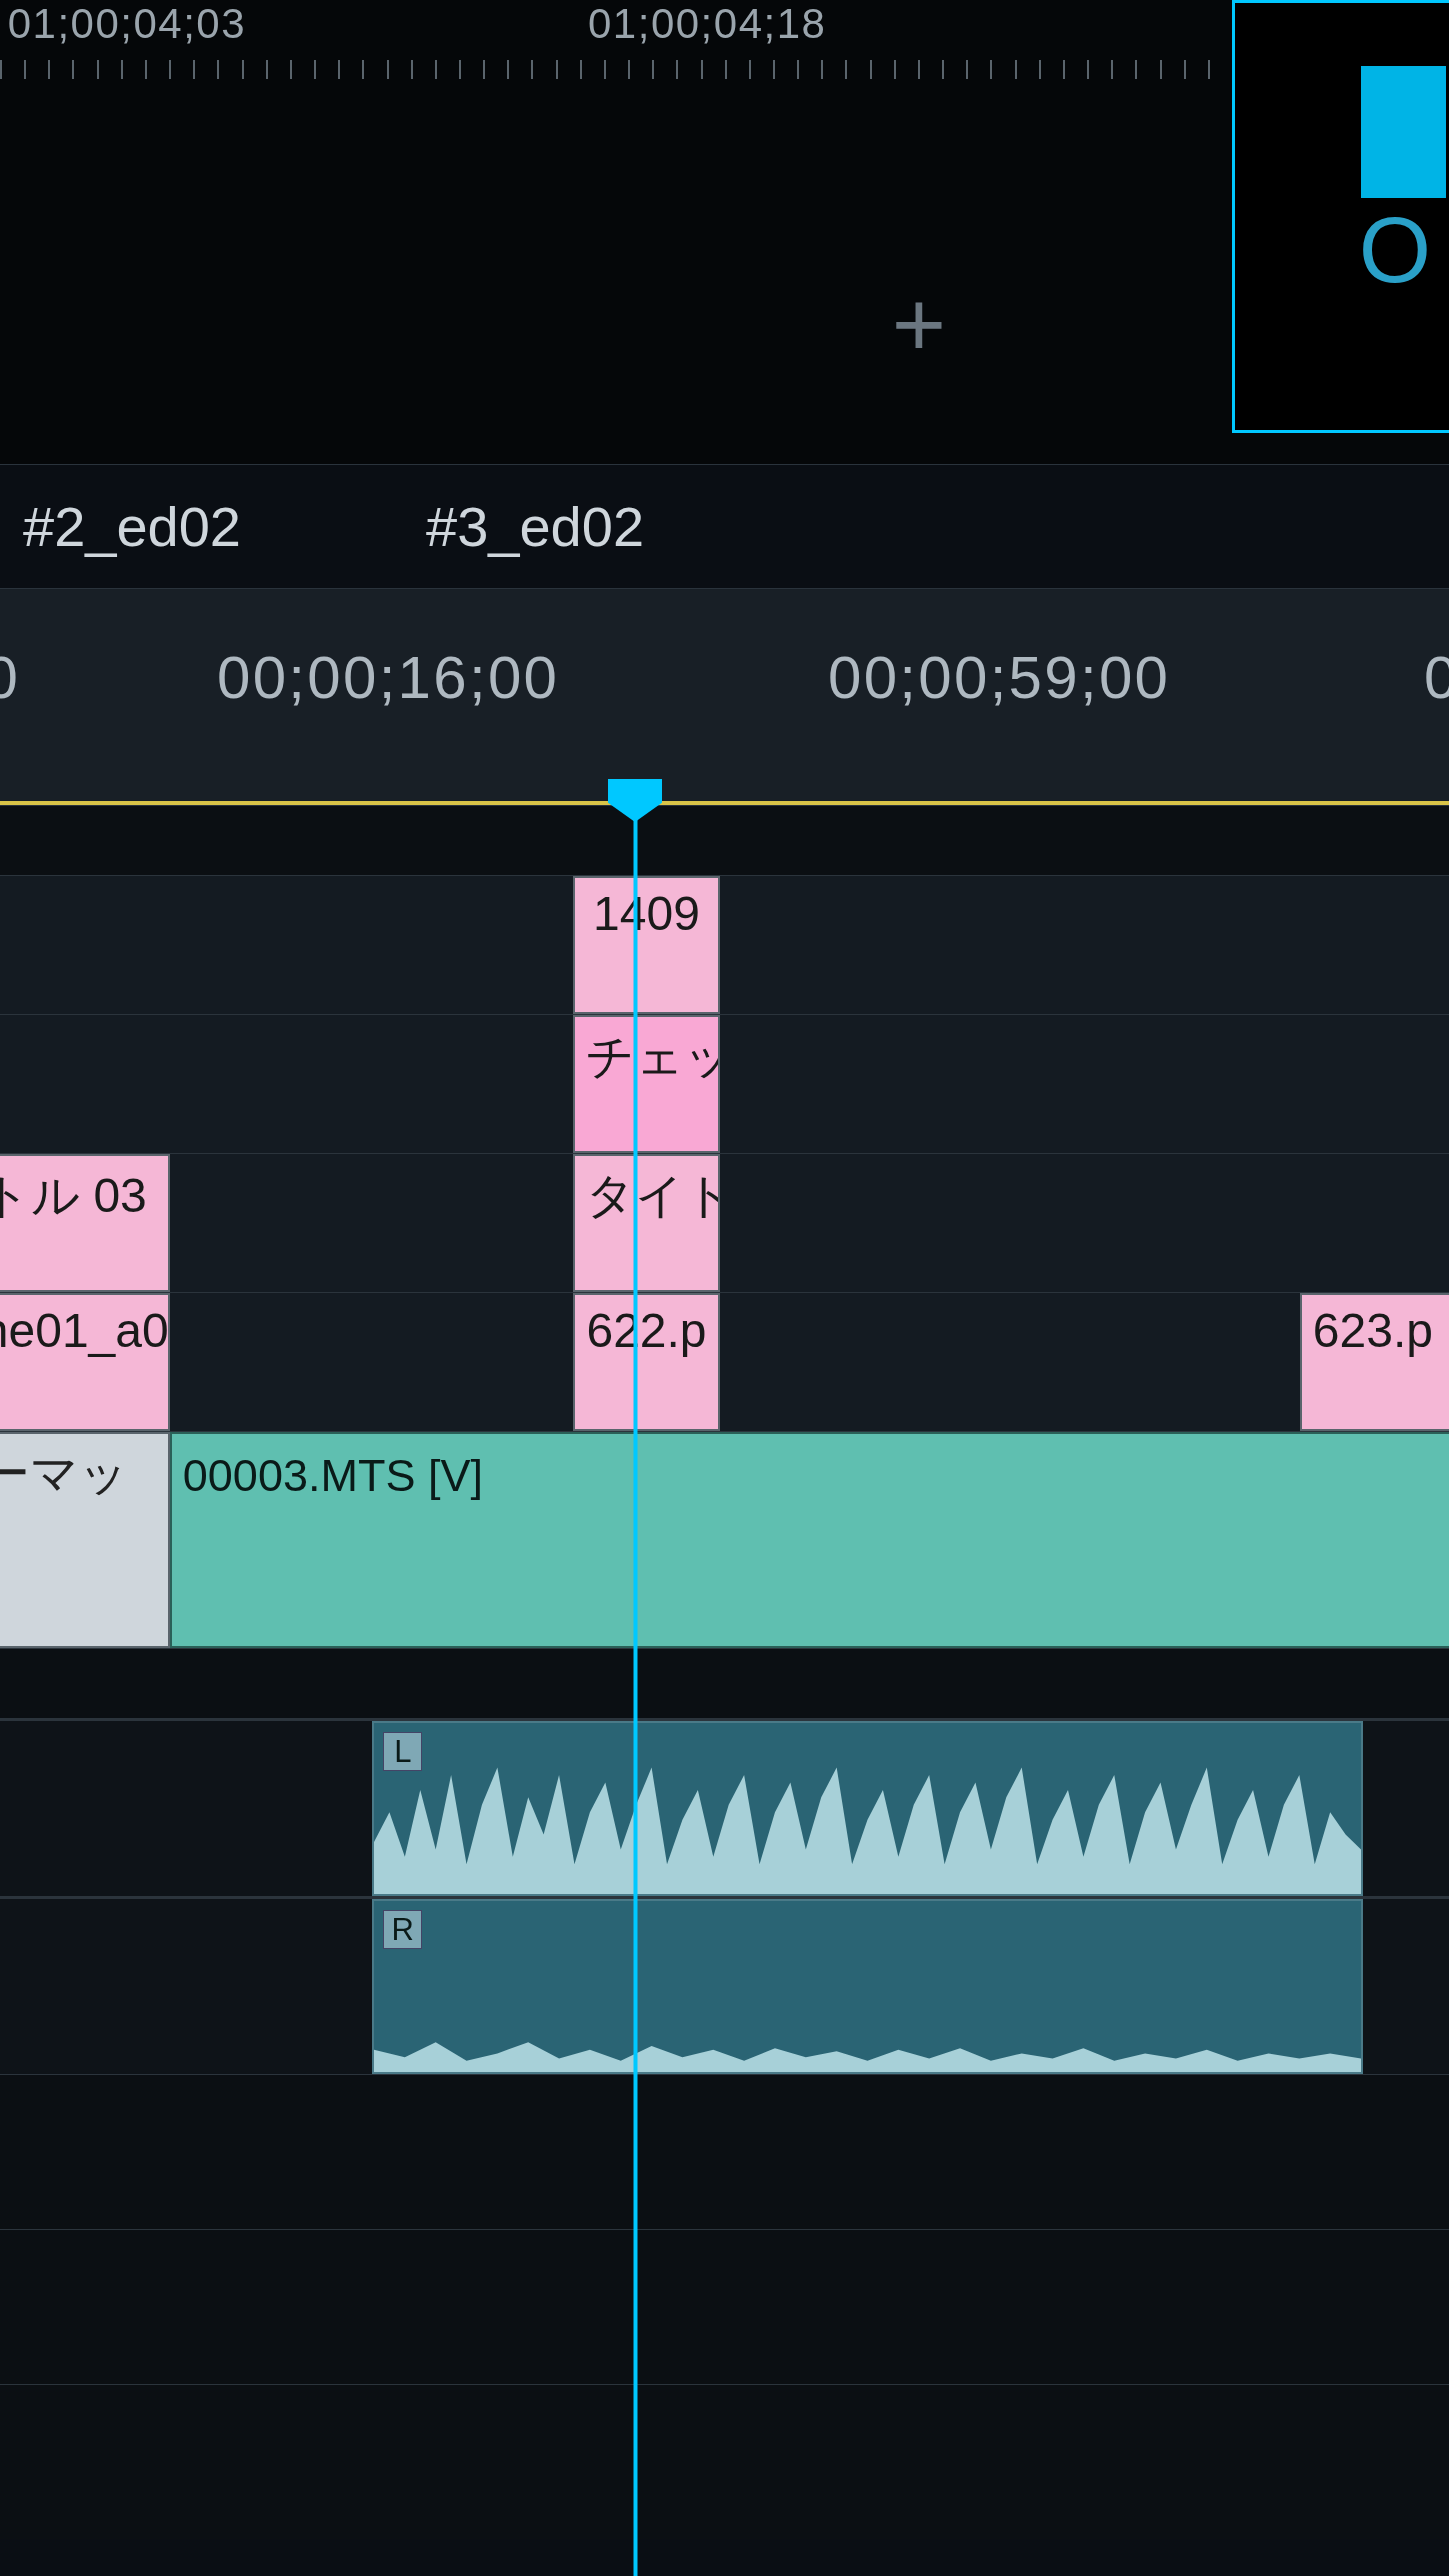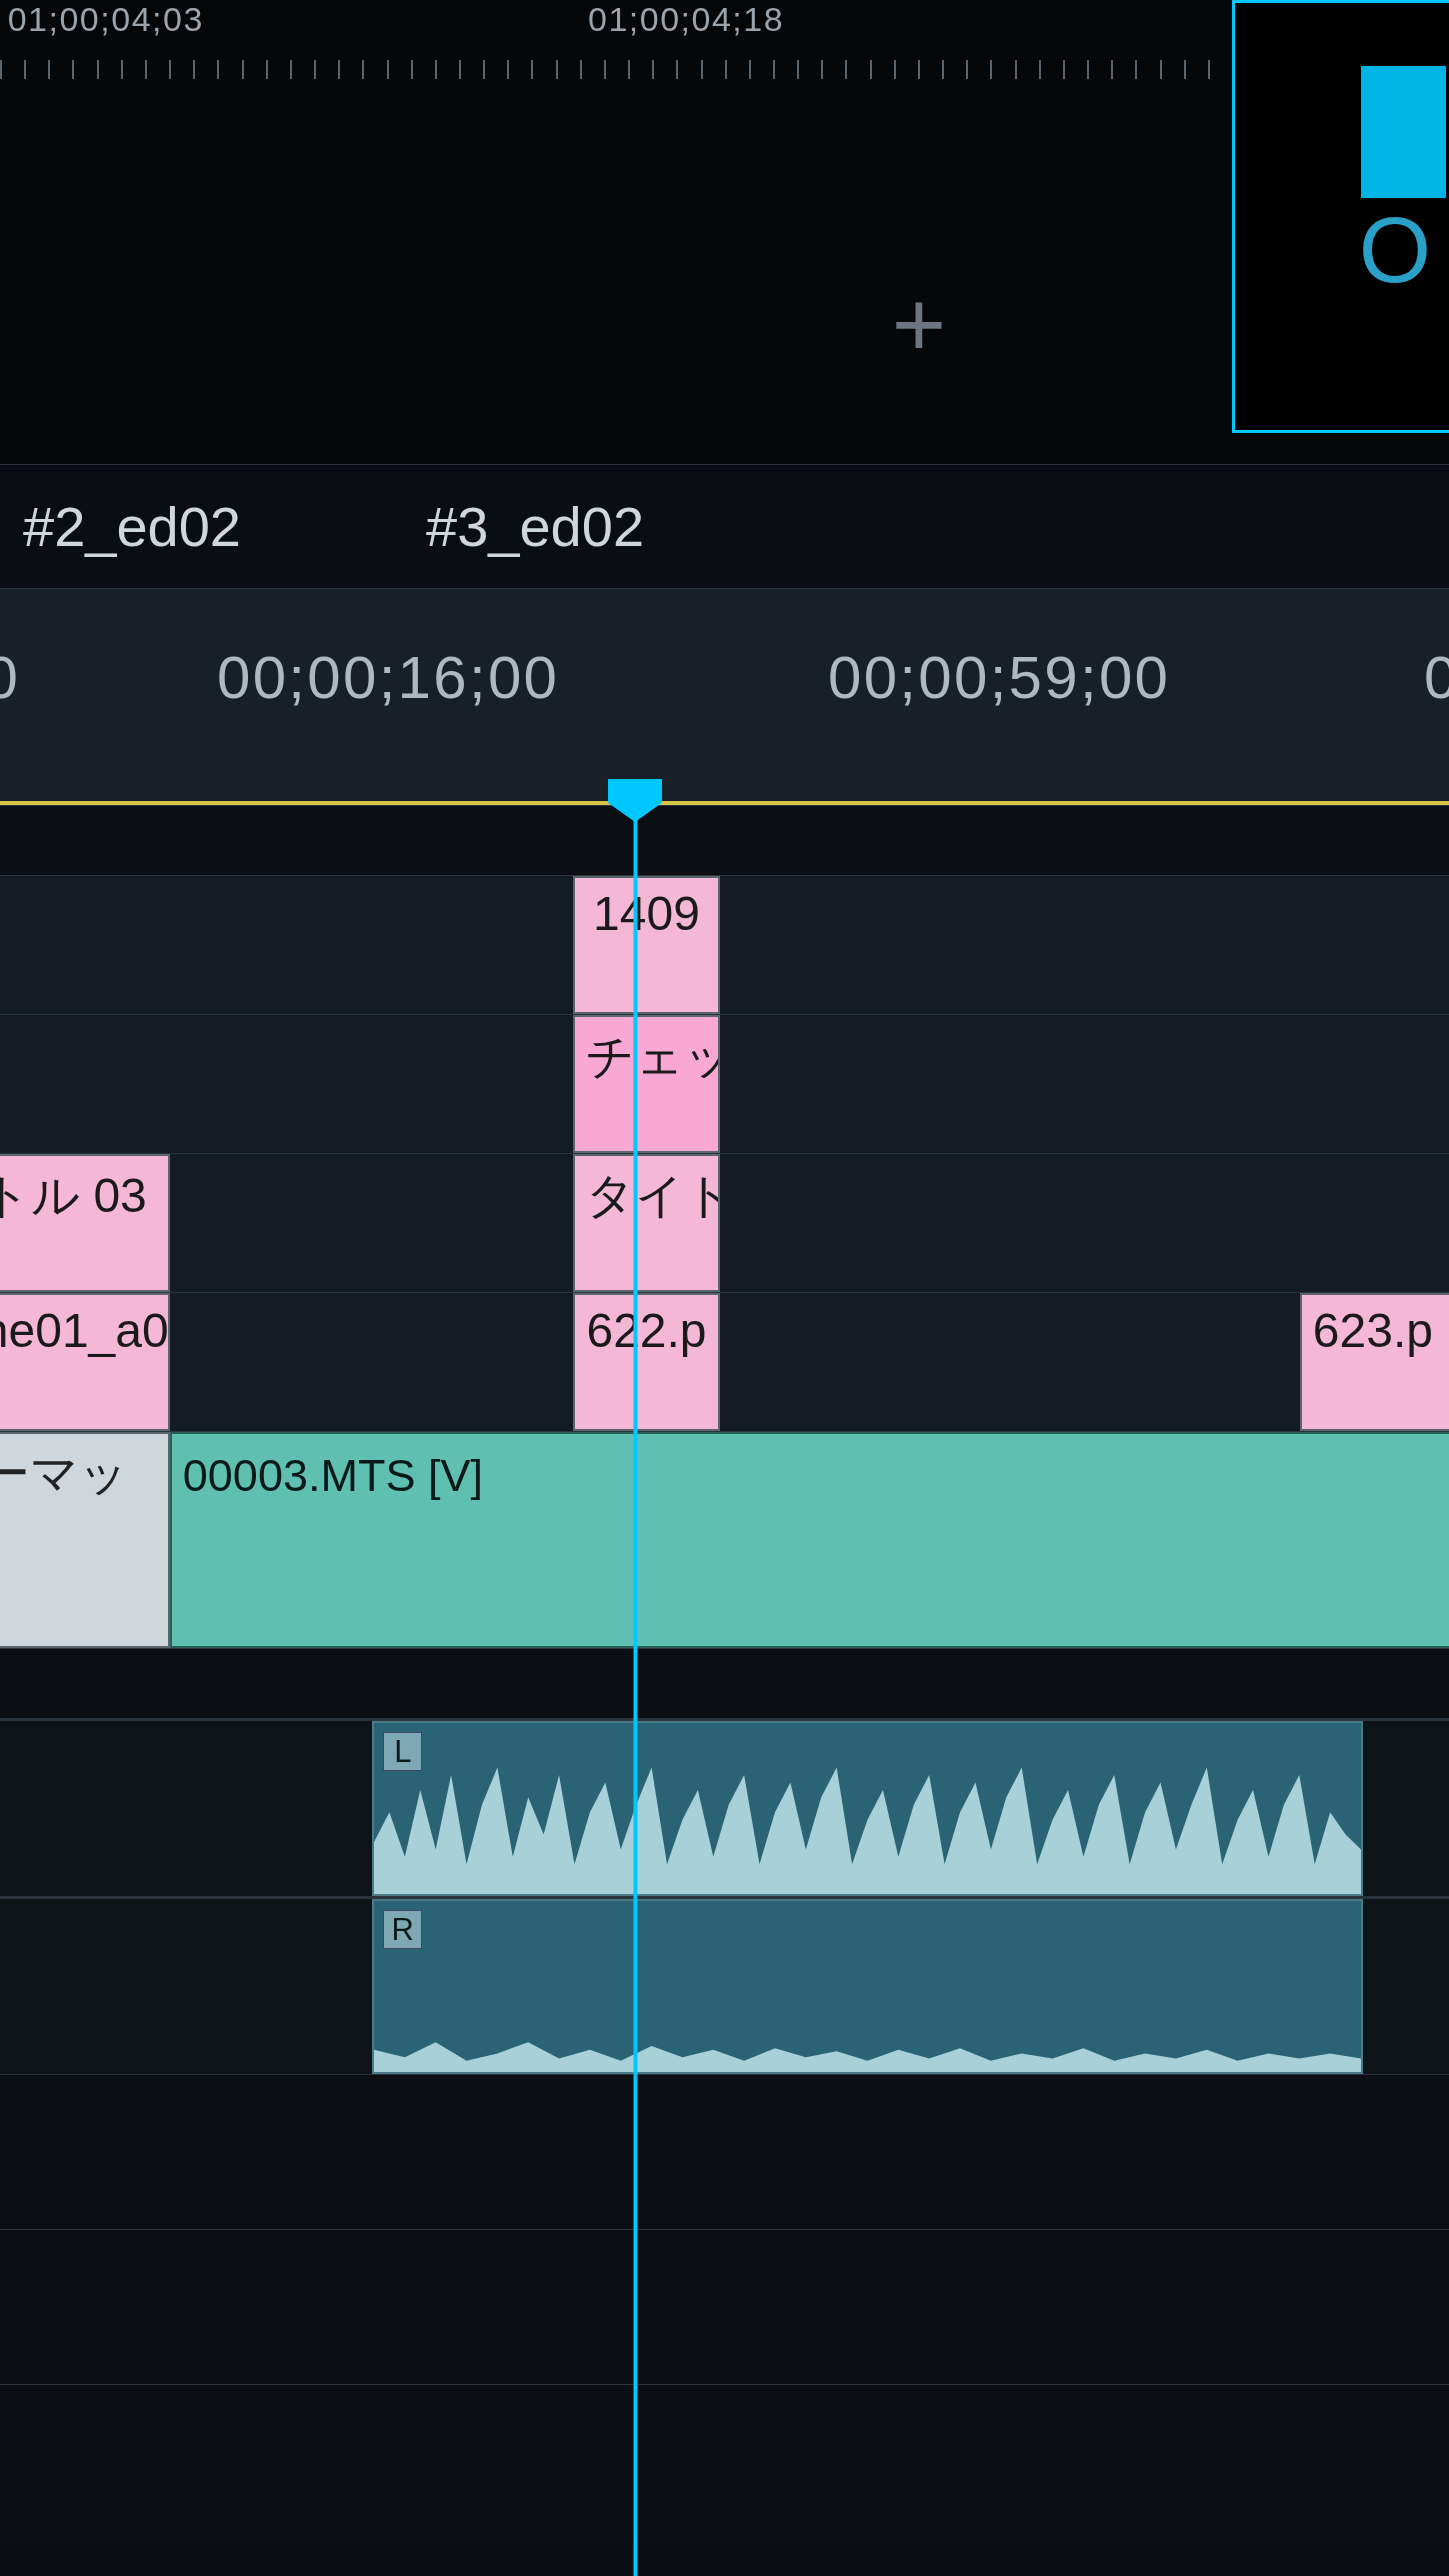--- a/index.html
+++ b/index.html
@@ -16,21 +16,21 @@
   .monitor-area {
     position: relative;
     height: 464px;
     background: #050709;
   }
   .monitor-ruler {
     position: relative;
     height: 85px;
     padding-top: 14px;
     color: #9aa4ac;
-    font-size: 34px;
+    font-size: 42px;
     letter-spacing: 1.5px;
   }
   .monitor-ruler .tc {
     position: absolute;
     top: 0;
     white-space: nowrap;
   }
   .monitor-ruler .tc.right { right: 0; }
   .monitor-ticks {
     position: absolute;

